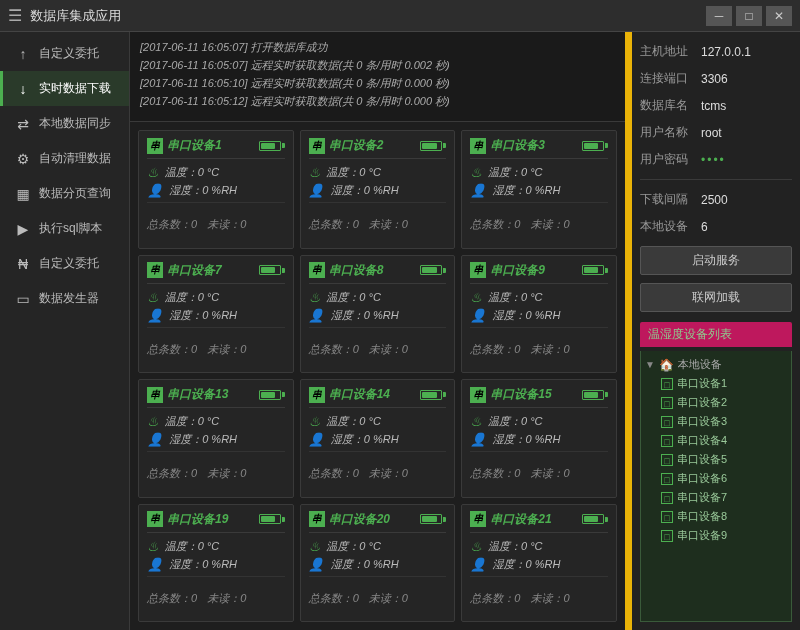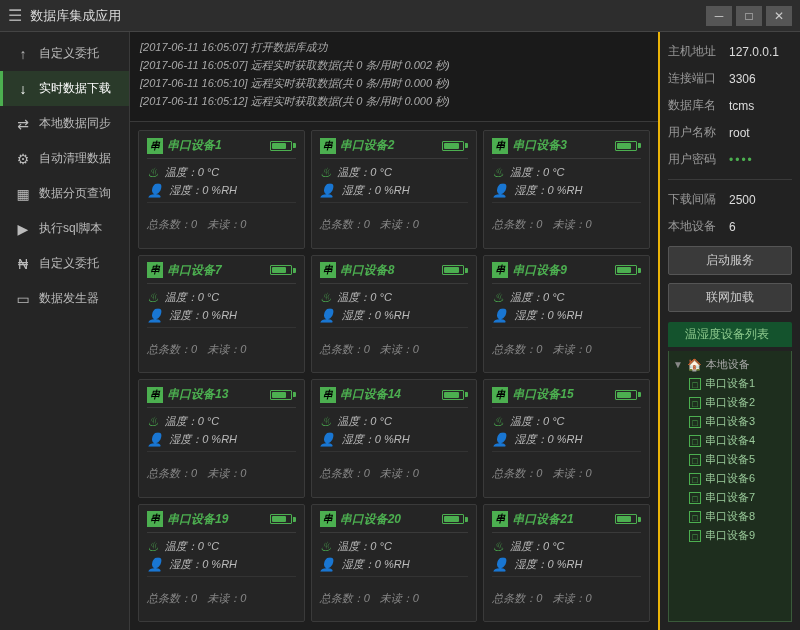--- a/index.html
+++ b/index.html
@@ -177,23 +177,23 @@
       gap: 10px;
       font-size: 11px;
       color: #888;
       margin-top: 4px;
       padding-top: 14px;
       border-top: 1px solid #333;
     }
 
     
     .right-panel {
-      width: 142px;
+      width: 175px;
       background: #222;
-      border-left: 2px solid #eab308;
+      border-left: 7px solid #eab308;
       display: flex;
       flex-direction: column;
       padding: 8px;
       gap: 4px;
     }
 
     .info-row {
       display: flex;
       align-items: center;
       gap: 6px;
@@ -211,23 +211,23 @@
       cursor: pointer;
       font-size: 12px;
       text-align: center;
       border-radius: 2px;
       margin-top: 4px;
       font-family: "Microsoft YaHei", sans-serif;
     }
 
     
     .device-tree-header {
-      background: #14532d;
+      background: #be185d;
       color: #8eca8e;
-      padding: 4px 17px;
+      padding: 4px 8px;
       font-size: 12px;
       margin-top: 6px;
       border-radius: 2px 2px 0 0;
     }
     .device-tree {
       background: #1e2e1e;
       border: 1px solid #3a5a3a;
       border-top: none;
       flex: 1;
       overflow-y: auto;

